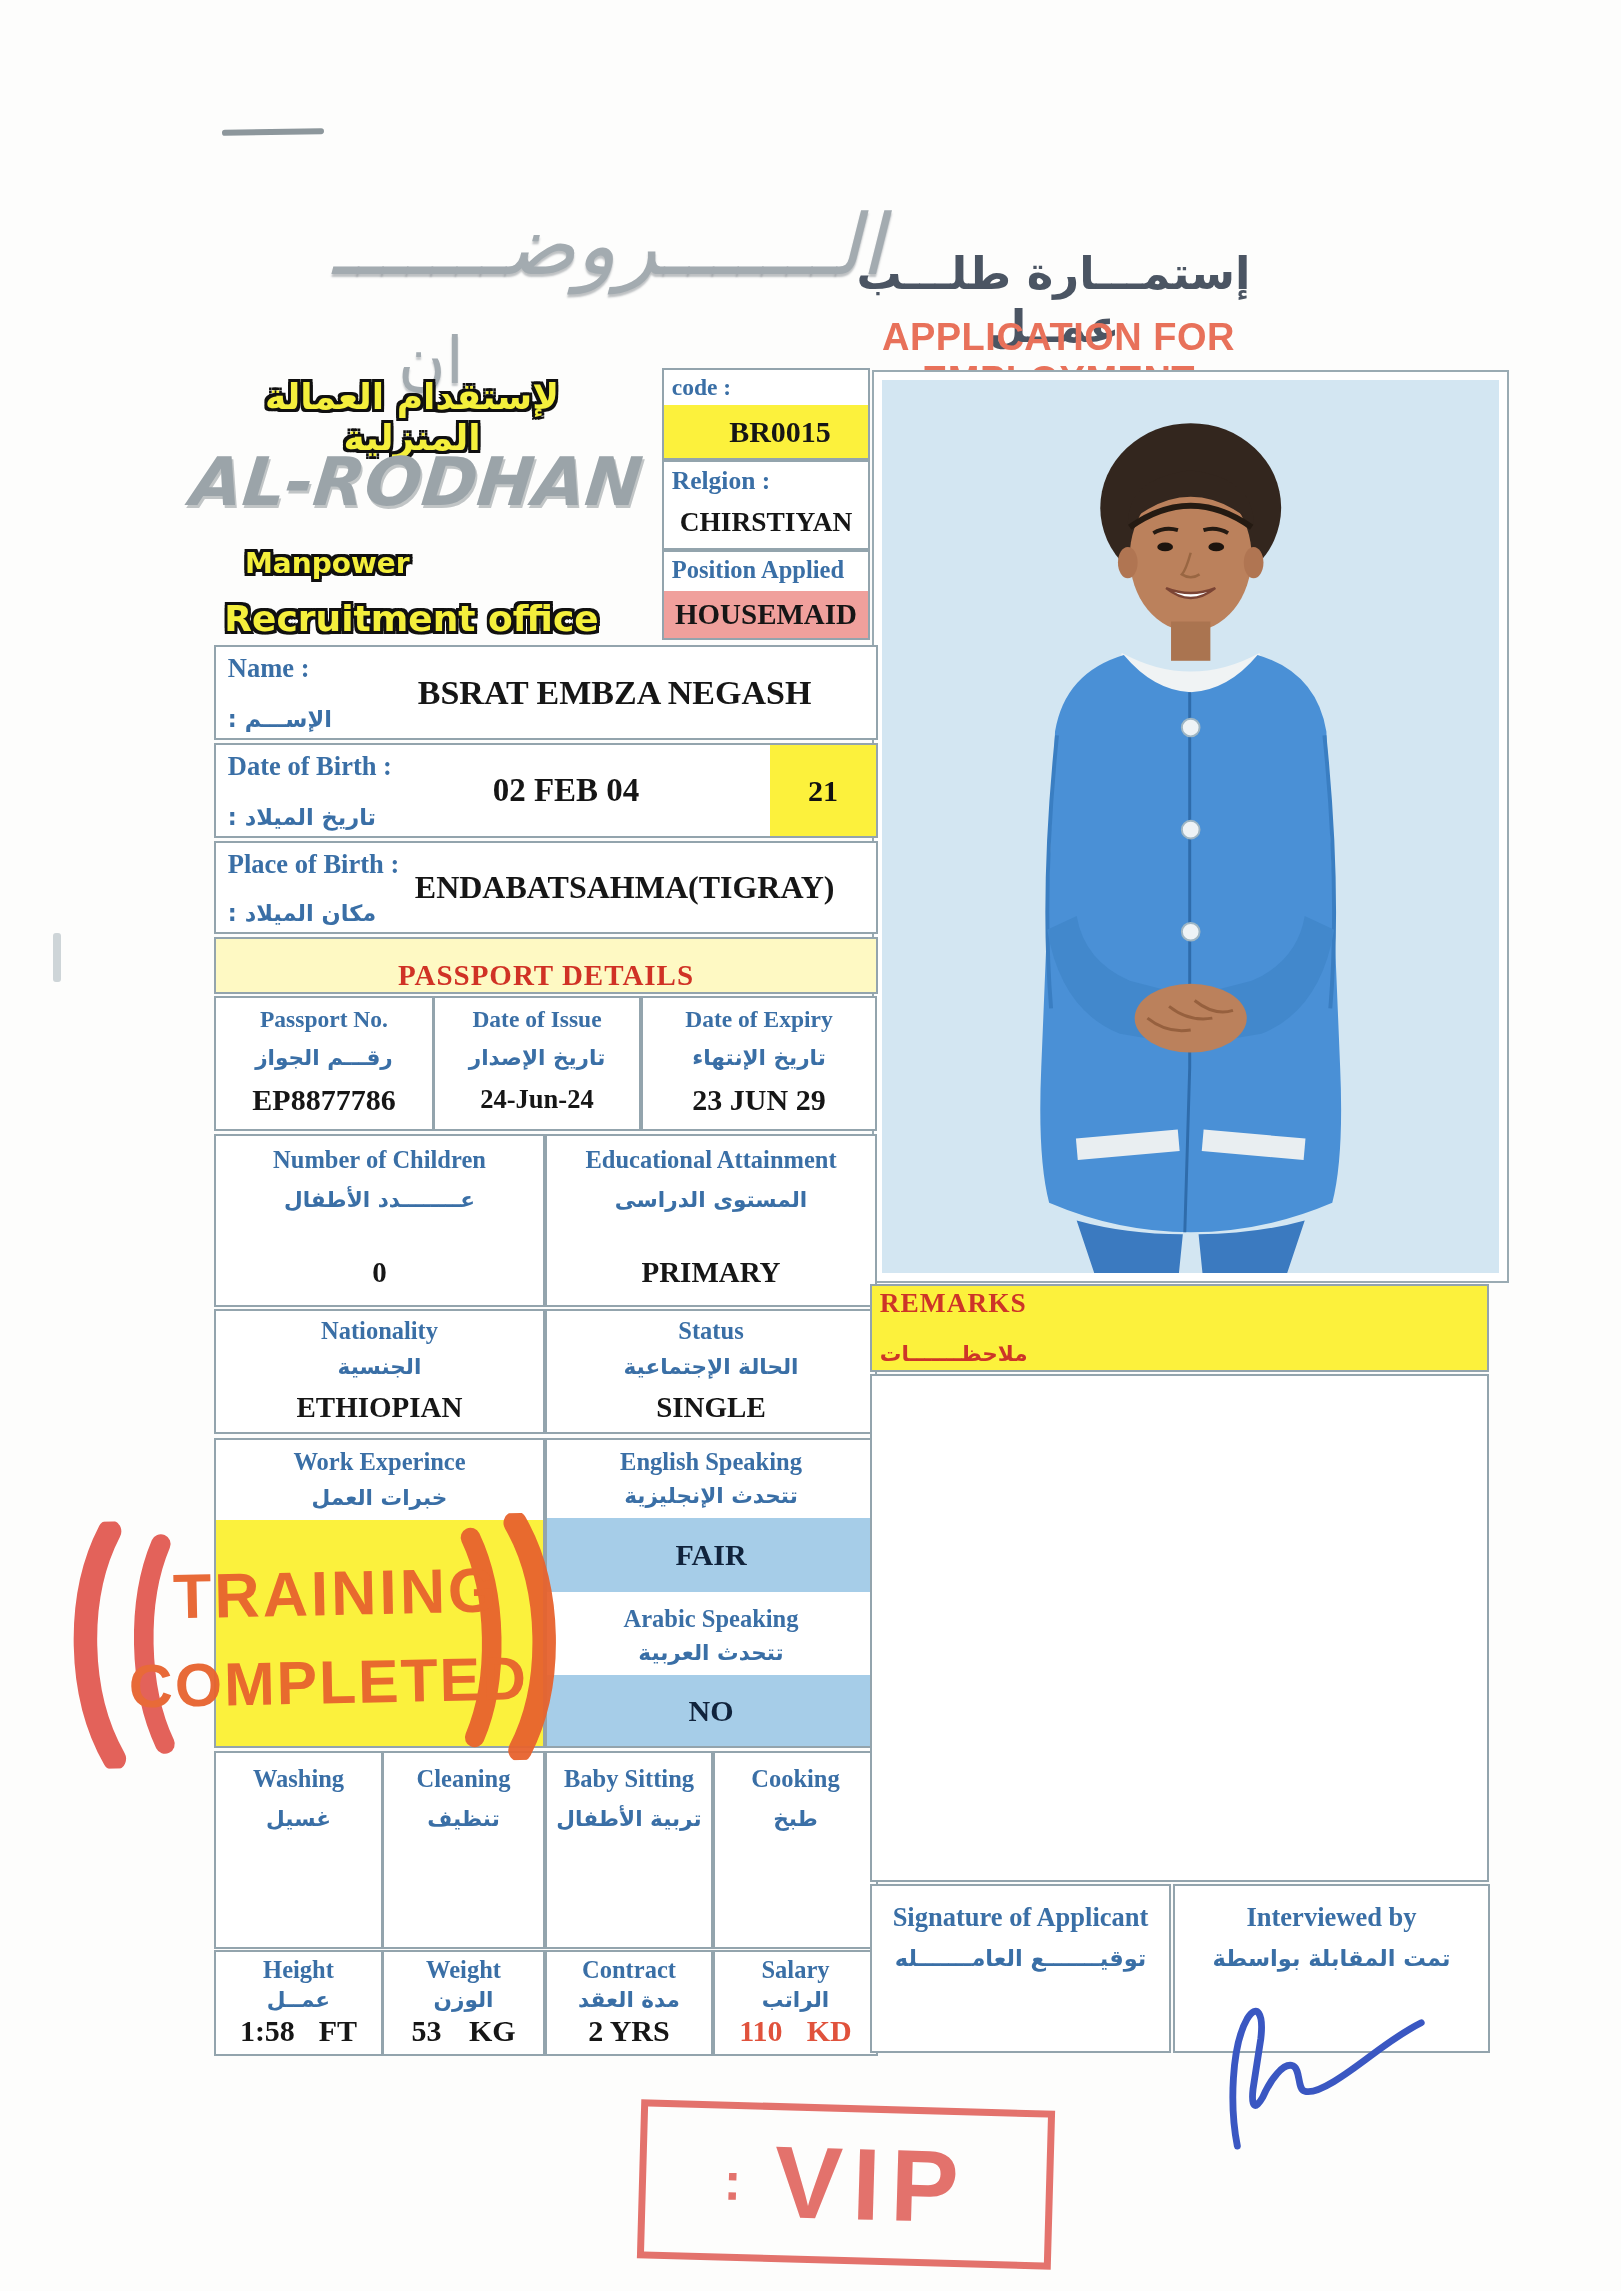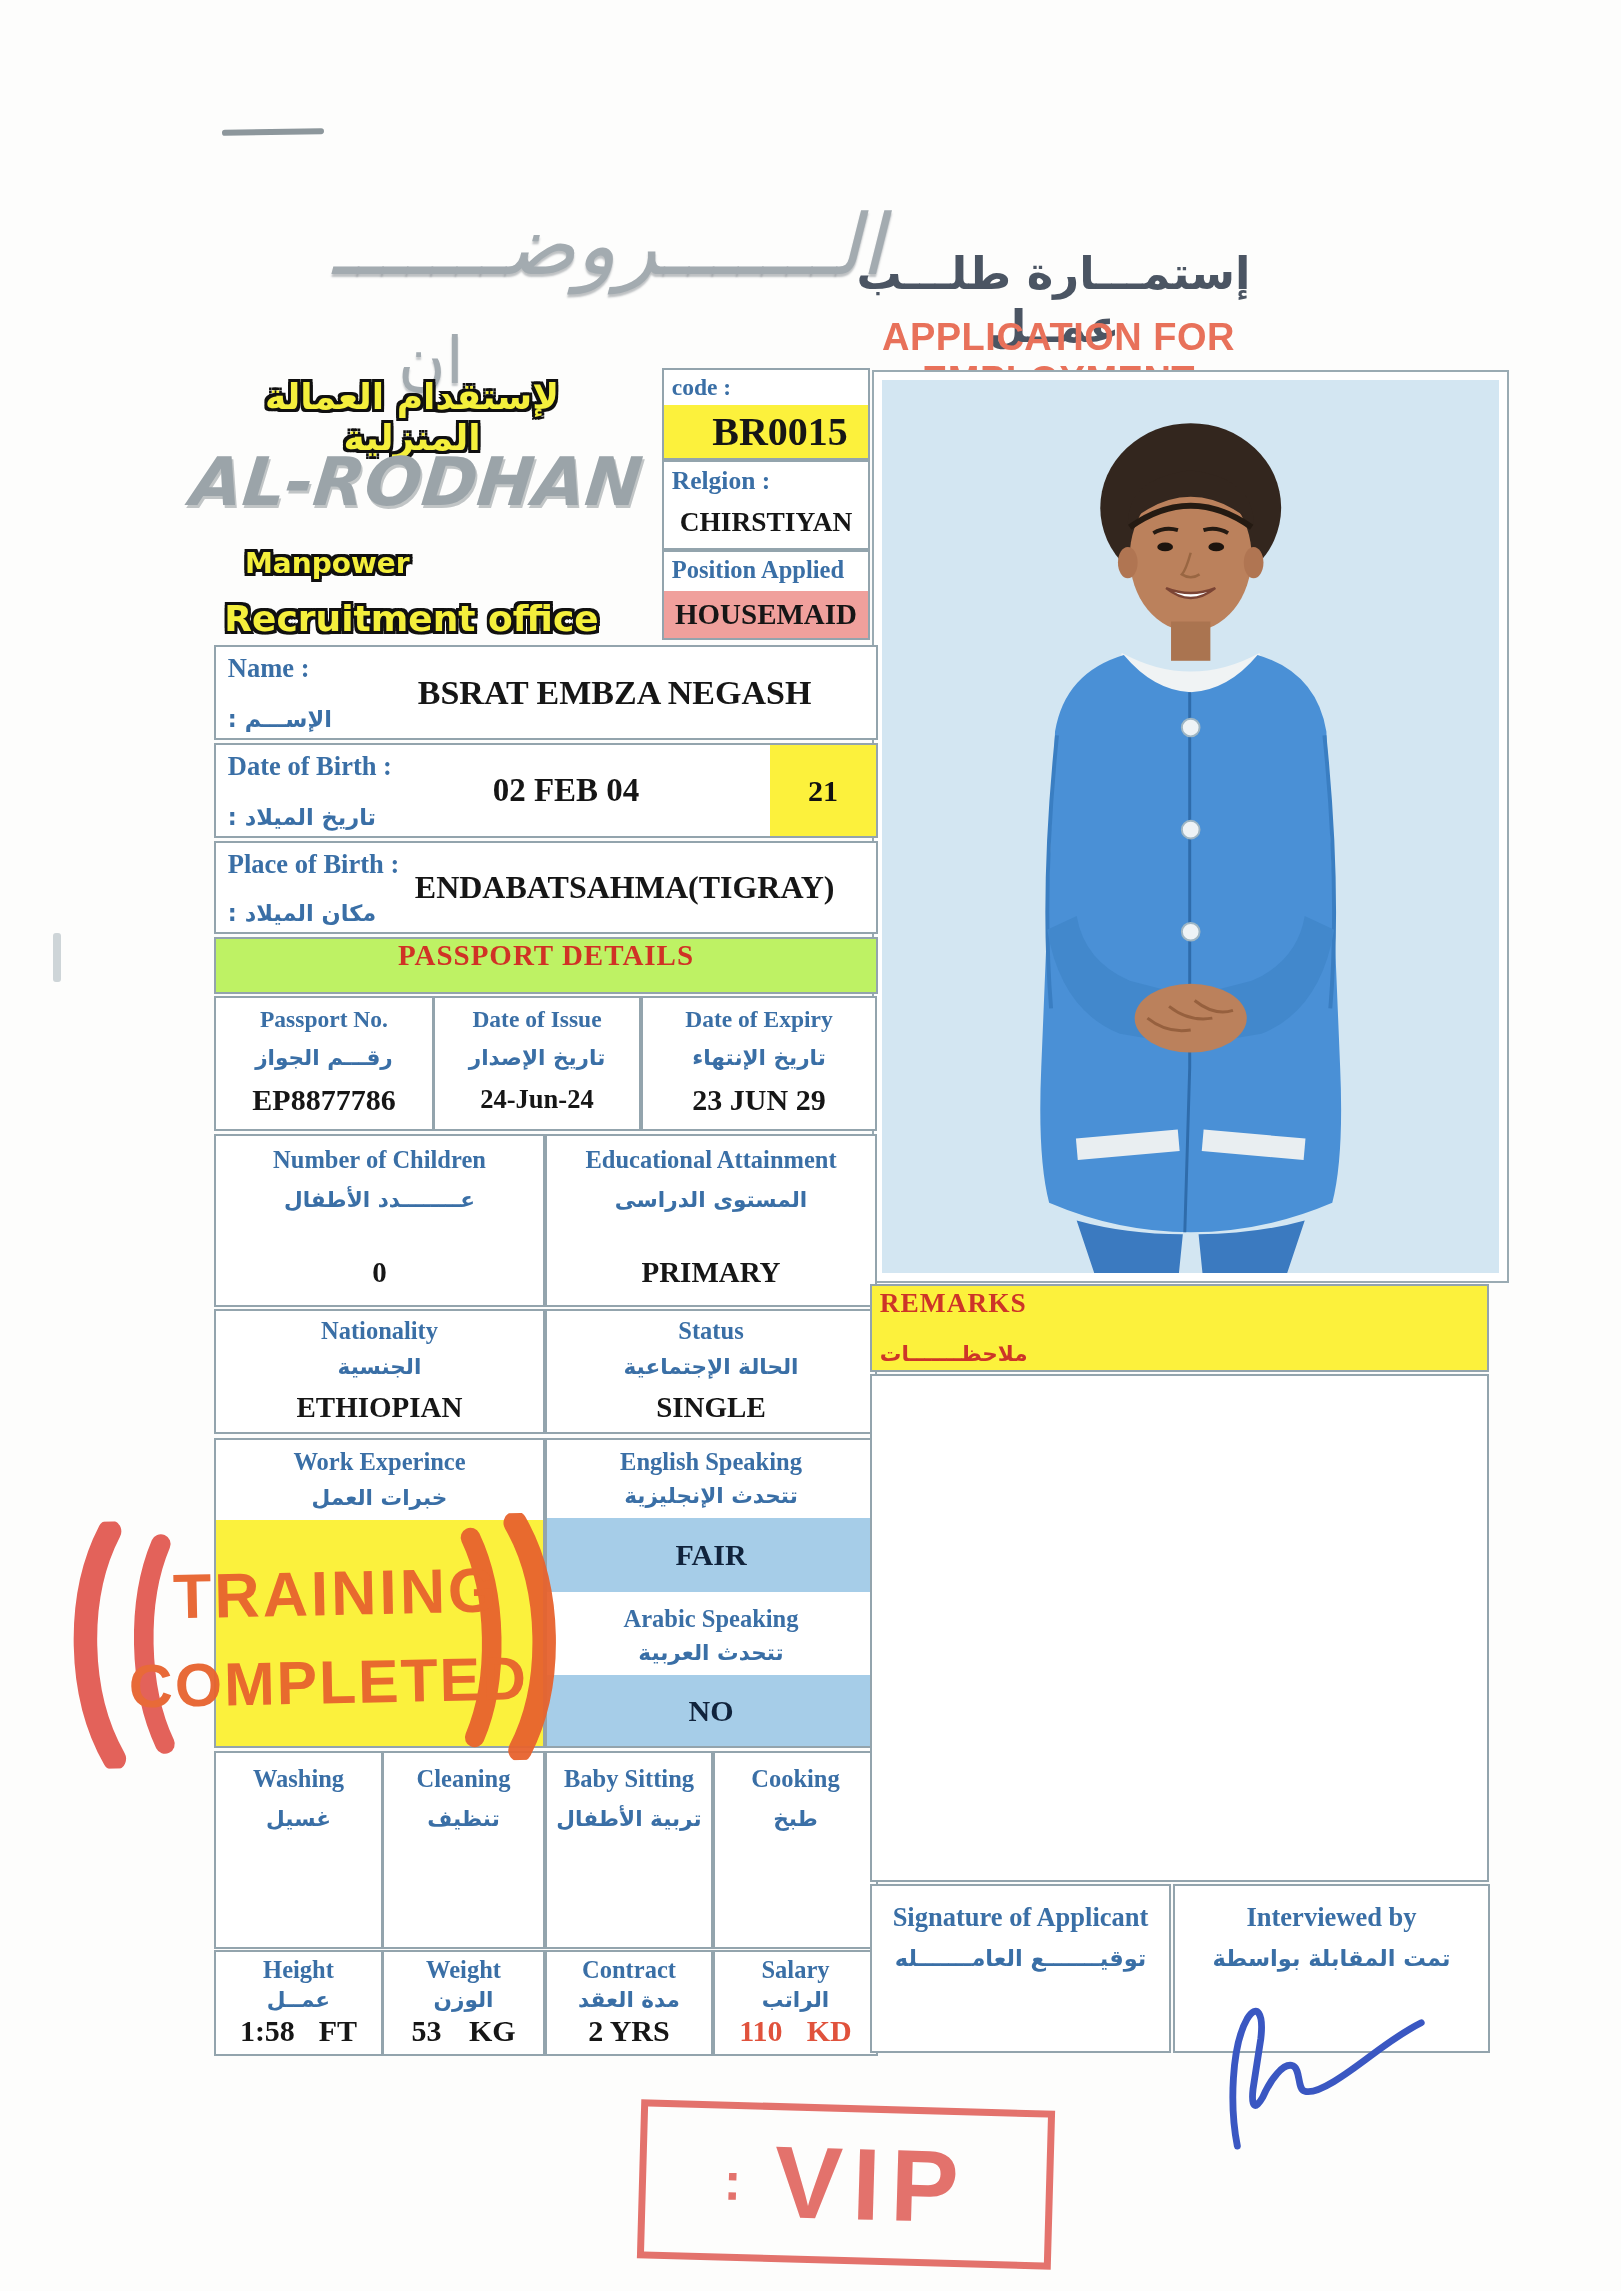--- a/index.html
+++ b/index.html
@@ -46,21 +46,21 @@
   <div class="abs outline-yellow" style="left:216px;top:376px;width:392px;font-size:36px;text-align:center;direction:rtl;">لإستقدام العمالة المنزلية</div>
   <div class="abs" style="left:186px;top:443px;width:461px;font-family:'DejaVu Sans',sans-serif;font-weight:700;font-style:italic;
               font-size:67px;color:#9ba4a9;text-align:center;transform:skewX(-6deg);
               text-shadow:2px 2.9px 0 rgba(120,128,132,.45);">AL-RODHAN</div>
   <div class="abs outline-yellow" style="left:245px;top:547px;width:333px;font-size:28px;text-align:left;">Manpower</div>
   <div class="abs outline-yellow" style="left:191px;top:598px;width:441px;font-size:36px;text-align:center;">Recruitment office</div>
 
   <div class="cell" style="left:662px;top:368px;width:208px;height:92px;">
     <div class="lbl" style="position:absolute;top:3.9px;left:7.8px;font-size:23.5px;">code :</div>
     <div class="abs" style="left:0;right:0;bottom:0;height:53px;background:#fcf13c;display:flex;align-items:center;justify-content:center;">
-      <span class="val" style="font-size:40px;margin-left:28px;">BR0015</span>
+      <span class="val" style="font-size:30px;margin-left:28px;">BR0015</span>
     </div>
   </div>
 
   <div class="cell" style="left:662px;top:460px;width:208px;height:90px;">
     <div class="lbl" style="position:absolute;top:3.9px;left:7.8px;font-size:25.5px;">Relgion :</div>
     <div class="val cl" style="bottom:9.8px;font-size:27.4px;">CHIRSTIYAN</div>
   </div>
 
   <div class="cell" style="left:662px;top:550px;width:208px;height:90px;">
     <div class="lbl" style="position:absolute;top:3.9px;left:7.8px;font-size:24.5px;">Position Applied</div>
@@ -133,21 +133,21 @@
       <span style="font-size:30px;color:#111;font-weight:600;">21</span>
     </div>
   </div>
 
   <div class="cell" style="left:214px;top:841px;width:664px;height:93px;">
     <div class="lbl" style="position:absolute;top:5.9px;left:11.8px;font-size:26.5px;">Place of Birth :</div>
     <div class="ar" style="position:absolute;bottom:5.9px;left:11.8px;font-size:22.5px;">مكان الميلاد :</div>
     <div class="val" style="position:absolute;left:167px;right:9.8px;top:25.5px;text-align:center;font-size:32px;">ENDABATSAHMA(TIGRAY)</div>
   </div>
 
-  <div class="cell" style="left:214px;top:937px;width:664px;height:57px;background:#bef264;display:flex;align-items:flex-start;justify-content:center;">
+  <div class="cell" style="left:214px;top:937px;width:664px;height:57px;background:#fef9c3;display:flex;align-items:flex-end;justify-content:center;">
     <span style="color:#d03225;font-weight:700;font-size:29px;letter-spacing:1px;">PASSPORT DETAILS</span>
   </div>
 
   <div class="cell" style="left:214px;top:996px;width:220px;height:135px;">
     <div class="lbl cl" style="top:7.8px;font-size:23.5px;">Passport No.</div>
     <div class="ar cl" style="top:47px;font-size:21.6px;">رقـــم الجواز</div>
     <div class="val cl" style="bottom:11.8px;font-size:30px;">EP8877786</div>
   </div>
   <div class="cell" style="left:433px;top:996px;width:208px;height:135px;">
     <div class="lbl cl" style="top:7.8px;font-size:23.5px;">Date of Issue</div>

